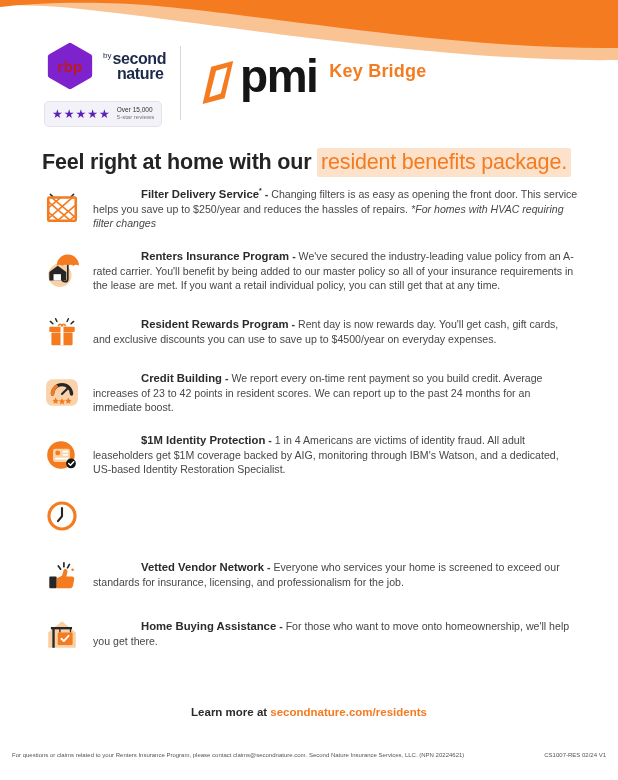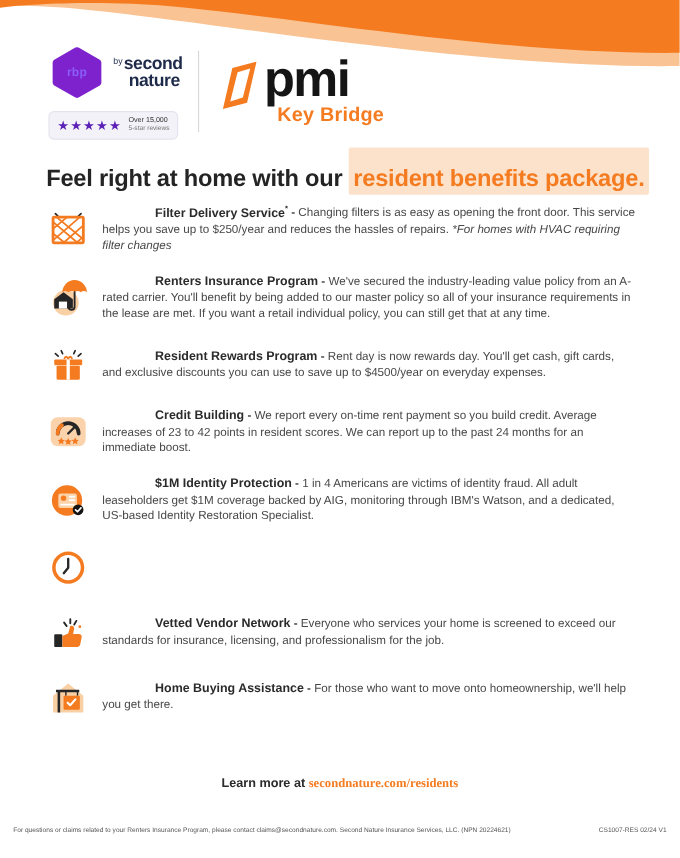--- a/index.html
+++ b/index.html
@@ -7,57 +7,57 @@
         font-family:"Liberation Sans",sans-serif;color:#262626;}
   .wave{position:absolute;top:0;left:0;display:block;}
 
   
   .header{position:absolute;top:40px;left:44px;display:flex;align-items:center;gap:14px;}
   .brand-left{display:flex;flex-direction:column;gap:9px;}
   .rbp-row{display:flex;align-items:center;gap:7px;}
   .rbp-badge{position:relative;width:52px;height:52px;}
   .rbp-badge svg{display:block;}
   .rbp-text{position:absolute;inset:0;display:flex;align-items:center;justify-content:center;
-            color:#8b5cf6;font-weight:bold;font-size:11px;letter-spacing:0.2px;}
+            color:#b91c1c;font-weight:bold;font-size:15px;letter-spacing:0.2px;}
   .sn-wordmark{display:flex;flex-direction:column;line-height:0.95;align-items:flex-start;}
   .sn-row{display:flex;align-items:flex-start;gap:1px;}
   .by{font-size:8px;color:#1E2A4A;margin-top:1px;}
   .sn1,.sn2{font-weight:bold;font-size:16px;color:#1E2A4A;letter-spacing:-0.4px;text-align:center;}
   .sn2{margin-left:14px;}
   .reviews-badge{display:flex;align-items:center;gap:6px;background:#F2F2F8;border:1px solid #E3E3EE;
                  border-radius:5px;padding:4px 7px;width:fit-content;}
   .stars{color:#5B21B6;font-size:12px;letter-spacing:1px;line-height:1;}
   .reviews-text{display:flex;flex-direction:column;line-height:1.25;}
   .rev1{font-size:6.5px;color:#333;}
   .rev2{font-size:6px;color:#777;}
   .divider{width:1px;height:74px;background:#D8D8D8;}
   .pmi-logo{display:flex;align-items:flex-start;gap:3px;margin-top:2px;}
-  .pmi-text-col{display:flex;flex-direction:column;}
+  .pmi-text-col{display:flex;flex-direction:row;}
   .pmi-word{font-size:46px;font-weight:800;color:#151515;line-height:0.82;letter-spacing:-1.5px;}
   .pmi-sub{font-size:18px;color:#F47B20;font-weight:600;margin-left:12px;margin-top:3px;letter-spacing:0.2px;}
 
   
   .title{position:absolute;top:150px;left:42px;right:30px;margin:0;
          font-size:21.5px;font-weight:600;color:#242424;letter-spacing:-0.2px;white-space:nowrap;}
-  .hl{color:#F47B20;font-weight:700;background:#FCE2CB;padding:16px 4px 3px 4px;border-radius:2px;}
+  .hl{color:#F47B20;font-weight:400;background:#FCE2CB;padding:2px 4px 3px 4px;border-radius:2px;}
 
   
   .benefits{position:absolute;top:186px;left:42px;width:536px;display:flex;flex-direction:column;}
   .benefit{display:flex;align-items:center;gap:11px;margin-bottom:19px;}
   .b-icon{width:40px;min-width:40px;height:40px;display:flex;align-items:center;justify-content:center;}
   .btext{margin:0;font-size:10.6px;line-height:1.34;color:#474747;}
   .btext b{font-size:11.3px;color:#2B2B2B;padding-left:48px;}
   .btext sup{font-size:7px;color:#2B2B2B;font-weight:bold;}
   .sep{font-weight:bold;color:#3a3a3a;}
   .note{font-style:italic;color:#474747;}
 
   
   .learn-more{position:absolute;top:706px;left:0;width:618px;text-align:center;
               font-size:11.5px;font-weight:600;color:#2b2b2b;}
-  .link{color:#F47B20;font-weight:800;text-decoration:none;cursor:pointer;font-family:Liberation Serif, serif;}
+  .link{color:#F47B20;font-weight:800;text-decoration:none;cursor:pointer;}
   .legal{position:absolute;top:752px;left:12px;right:12px;display:flex;justify-content:space-between;
          align-items:flex-start;font-size:6px;color:#555;}
   .doccode{margin-left:20px;white-space:nowrap;}
 </style>
 </head>
 <body>
 
 <div class="page">
 
   <svg class="wave" width="618" height="70" viewBox="0 0 618 70" preserveAspectRatio="none" aria-hidden="true">

